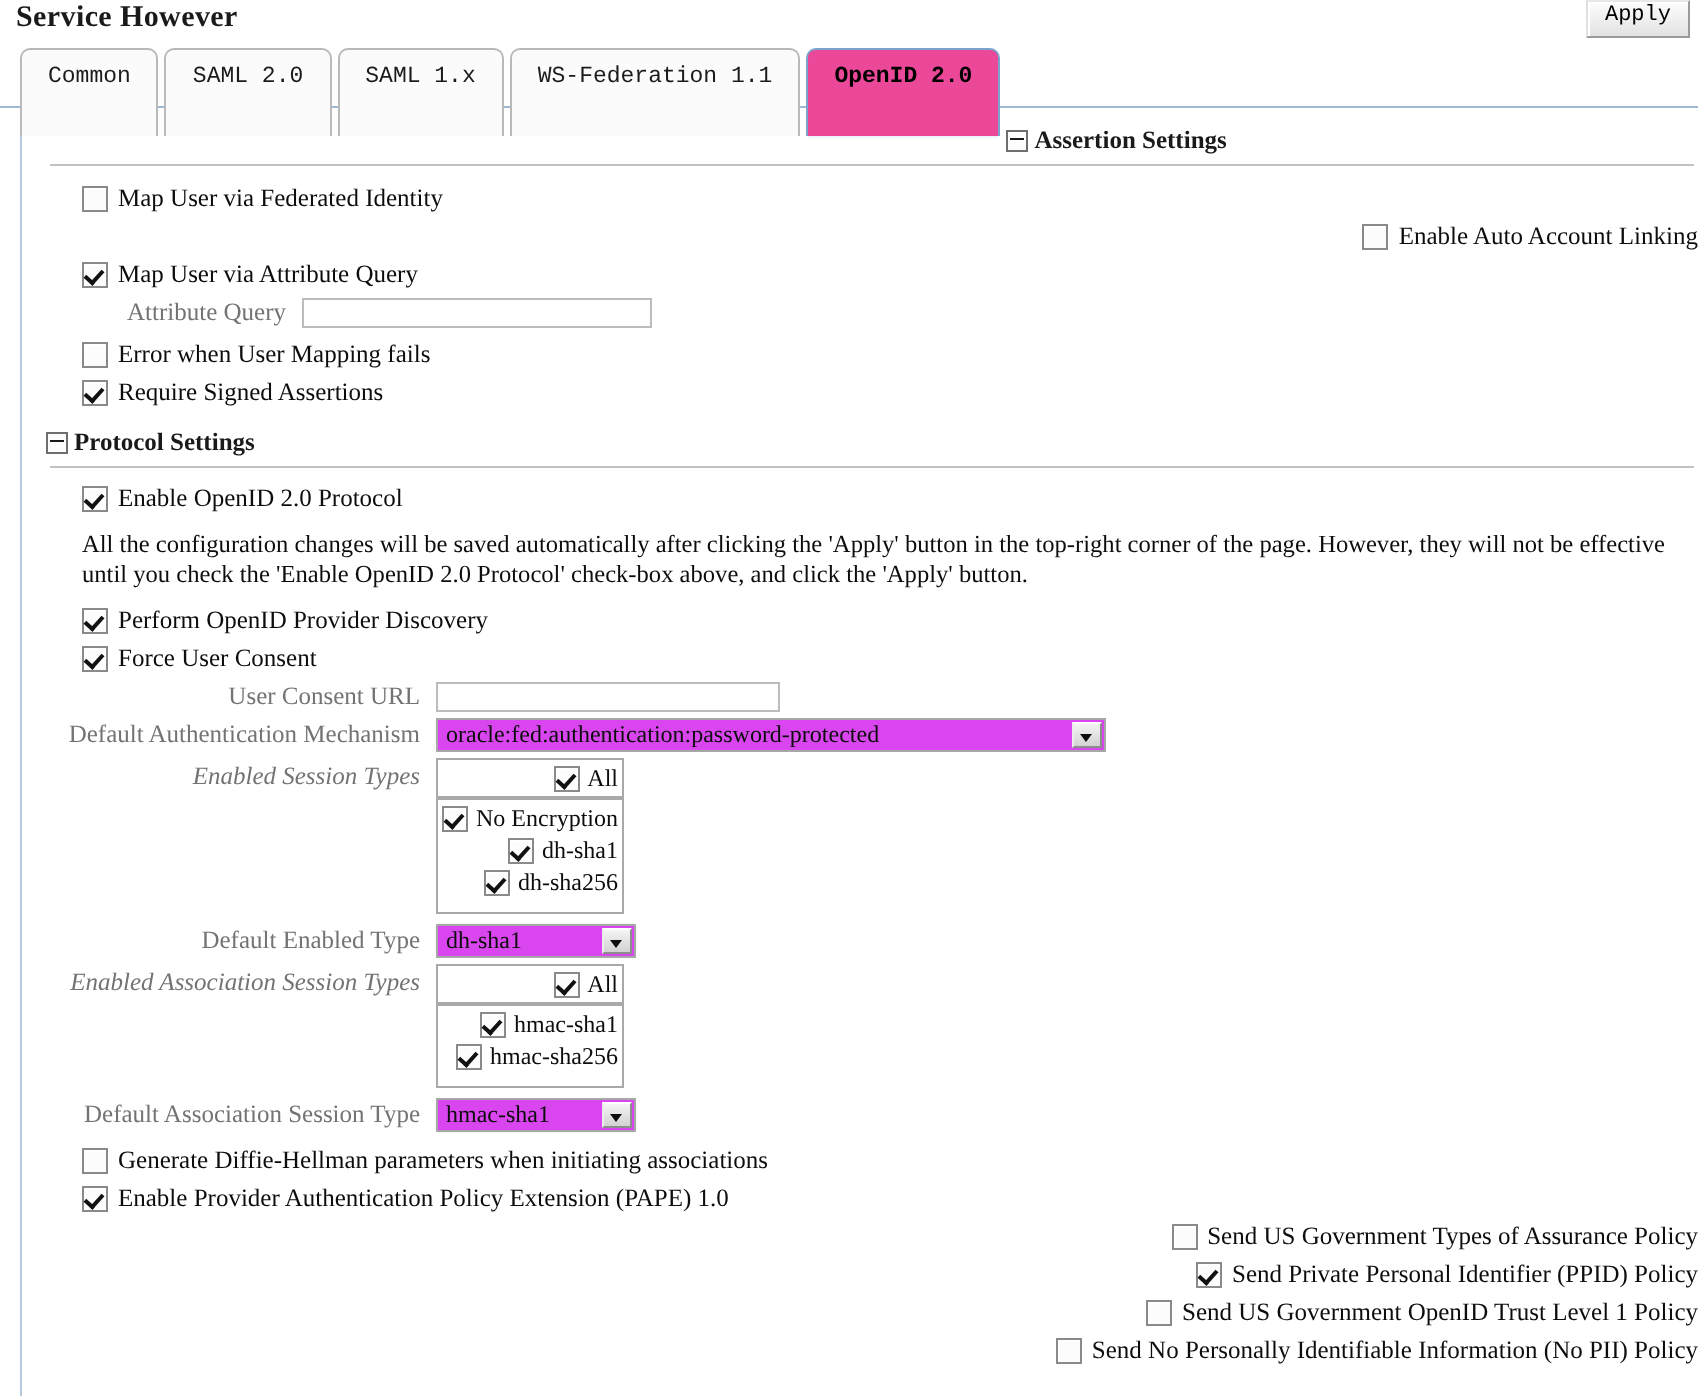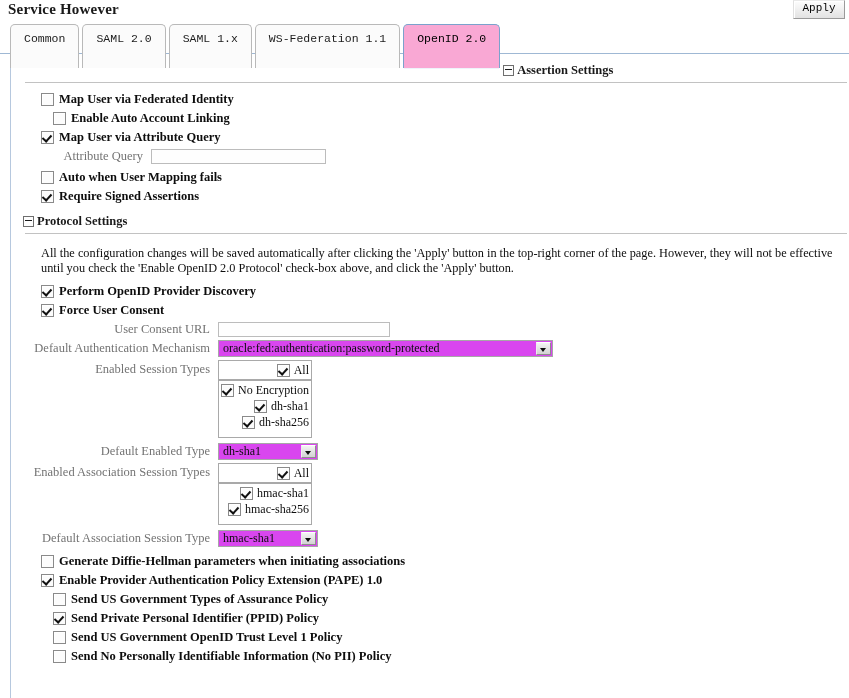--- a/index.html
+++ b/index.html
@@ -80,23 +80,23 @@
     font-size: 11.5px;
     color: #1b1b1b;
     background: #fbfbfb;
     border: 1px solid #b9b9b9;
     border-bottom: none;
     border-radius: 5px 5px 0 0;
     cursor: pointer;
     z-index: 1;
   }
   .tab.active {
-    background: #f9a8d4;
+    background: #ec4899;
     border-color: #7ba2cc;
-    font-weight: normal;
+    font-weight: bold;
     color: #000;
     z-index: 3;
   }
   .tab.active::after {
     content: "";
     position: absolute;
     left: 0;
     right: 0;
     bottom: -1px;
     height: 1px;
@@ -153,21 +153,20 @@
     background: #c2c2c2;
     margin: 4px 2px 0 2px;
   }
 
   
   .row {
     display: flex;
     align-items: center;
     min-height: 18px;
     margin-top: 1px;
-    font-weight: bold;
   }
   .cb {
     width: 11px;
     height: 11px;
     border: 1px solid #8a8a8a;
     background: #fcfcfc;
     box-shadow: inset 1px 1px 0 #ffffff;
     position: relative;
     flex: none;
     cursor: pointer;
@@ -184,21 +183,21 @@
     border-width: 0 2px 2px 0;
     transform: rotate(42deg);
   }
   .cb-label {
     font-family: "Liberation Serif", "DejaVu Serif", serif;
     font-size: 12.5px;
     color: #0d0d0d;
     white-space: nowrap;
     cursor: default;
   }
-  .indent1 { margin-left: 30px; }
+  .indent1 { margin-left: 30px; justify-content: flex-end; }
   .indent2 { margin-left: 18px; }
 
   
   .field-row {
     display: flex;
     align-items: center;
     margin-top: 3px;
   }
   .field-label {
     font-family: "Liberation Serif", "DejaVu Serif", serif;
@@ -287,20 +286,21 @@
   .list-item .cb-label { font-size: 12px; }
   .stack-label {
     width: 195px;
     text-align: right;
     padding-right: 8px;
     box-sizing: border-box;
     font-family: "Liberation Serif", "DejaVu Serif", serif;
     font-size: 12.5px;
     color: #737373;
     white-space: nowrap;
+    font-style: italic;
   }
   .group {
     display: flex;
     align-items: flex-start;
     margin-top: 3px;
   }
   .info-text {
     margin: 7px 0 6px 0;
     width: 800px;
     font-family: "Liberation Serif", "DejaVu Serif", serif;
@@ -353,38 +353,42 @@
       <span class="cb-label">Map User via Attribute Query</span>
     </div>
 
     <div class="field-row">
       <span class="field-label" style="width:128px">Attribute Query</span>
       <input class="text-input in-attr" type="text" value="" style="">
     </div>
 
     <div class="row indent2" style="margin-top:4px">
       <span class="cb"></span>
-      <span class="cb-label">Auto when User Mapping fails</span>
+      <span class="cb-label">Error when User Mapping fails</span>
     </div>
 
     <div class="row indent2">
       <span class="cb checked"></span>
       <span class="cb-label">Require Signed Assertions</span>
     </div>
   </div>
 
   <div class="section">
     <div class="section-head">
       <span class="toggle-box"></span>
       <span>Protocol Settings</span>
     </div>
     <div class="section-rule"></div>
 
     <div style="height:5px"></div>
 
+    <div class="row indent2">
+      <span class="cb checked"></span>
+      <span class="cb-label">Enable OpenID 2.0 Protocol</span>
+    </div>
 
     <div class="info-text" style="margin-left:18px">All the configuration changes will be saved automatically after clicking the 'Apply' button in the top-right corner of the page. However, they will not be effective until you check the 'Enable OpenID 2.0 Protocol' check-box above, and click the 'Apply' button.</div>
 
     <div class="row indent2">
       <span class="cb checked"></span>
       <span class="cb-label">Perform OpenID Provider Discovery</span>
     </div>
 
     <div class="row indent2">
       <span class="cb checked"></span>

